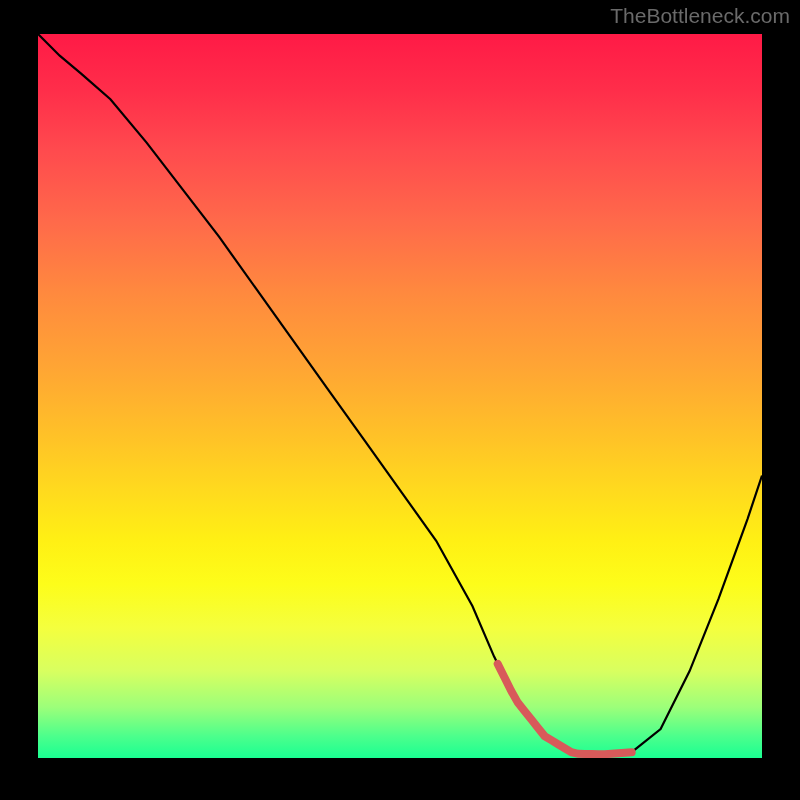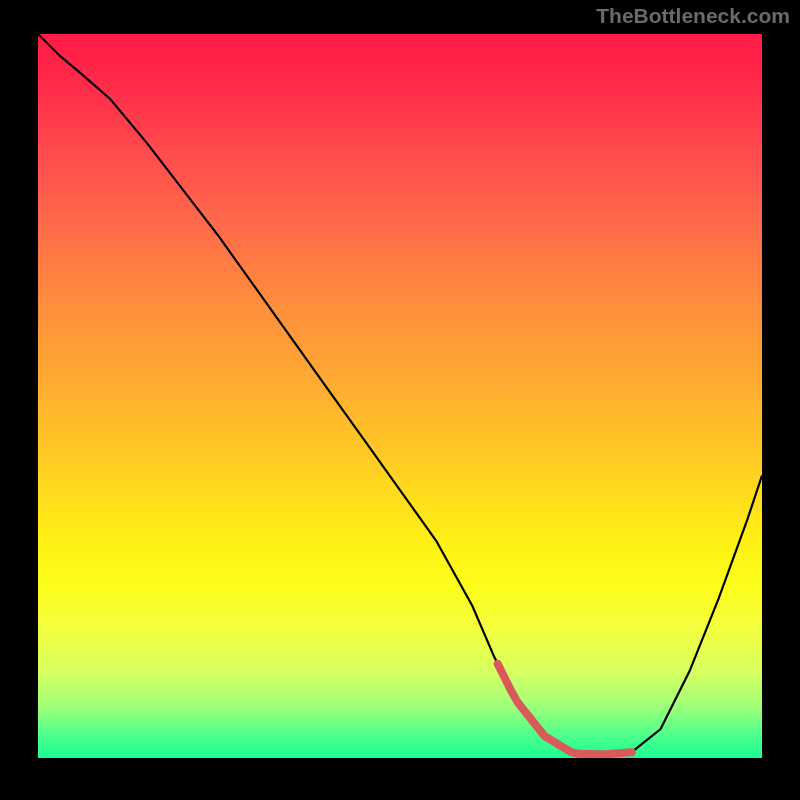--- a/index.html
+++ b/index.html
@@ -9,21 +9,21 @@
     background: #000;
     position: relative;
     font-family: Arial, sans-serif;
   }
   .watermark {
     position: absolute;
     top: 4px;
     right: 10px;
     color: #6a6a6a;
     font-size: 21px;
-    font-weight: 700;
+    font-weight: 400;
     z-index: 10;
   }
   .plot-area {
     position: absolute;
     left: 38px;
     top: 34px;
     width: 724px;
     height: 724px;
     overflow: hidden;
   }

